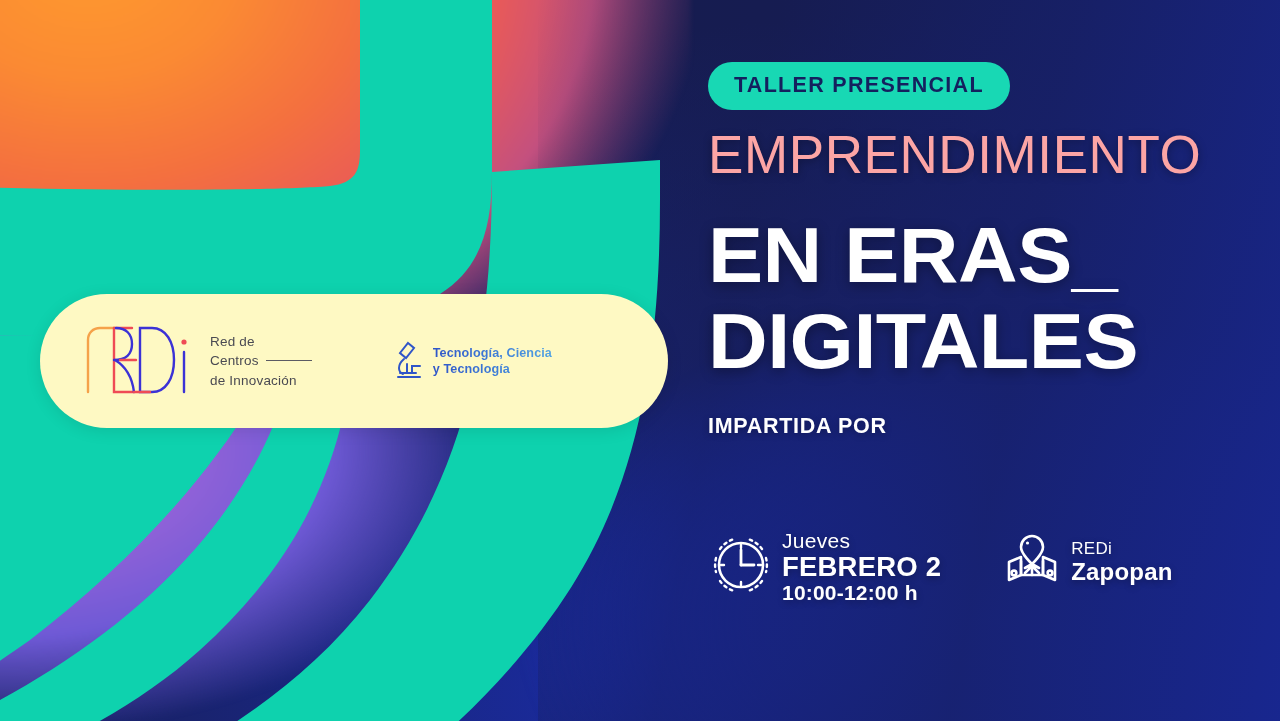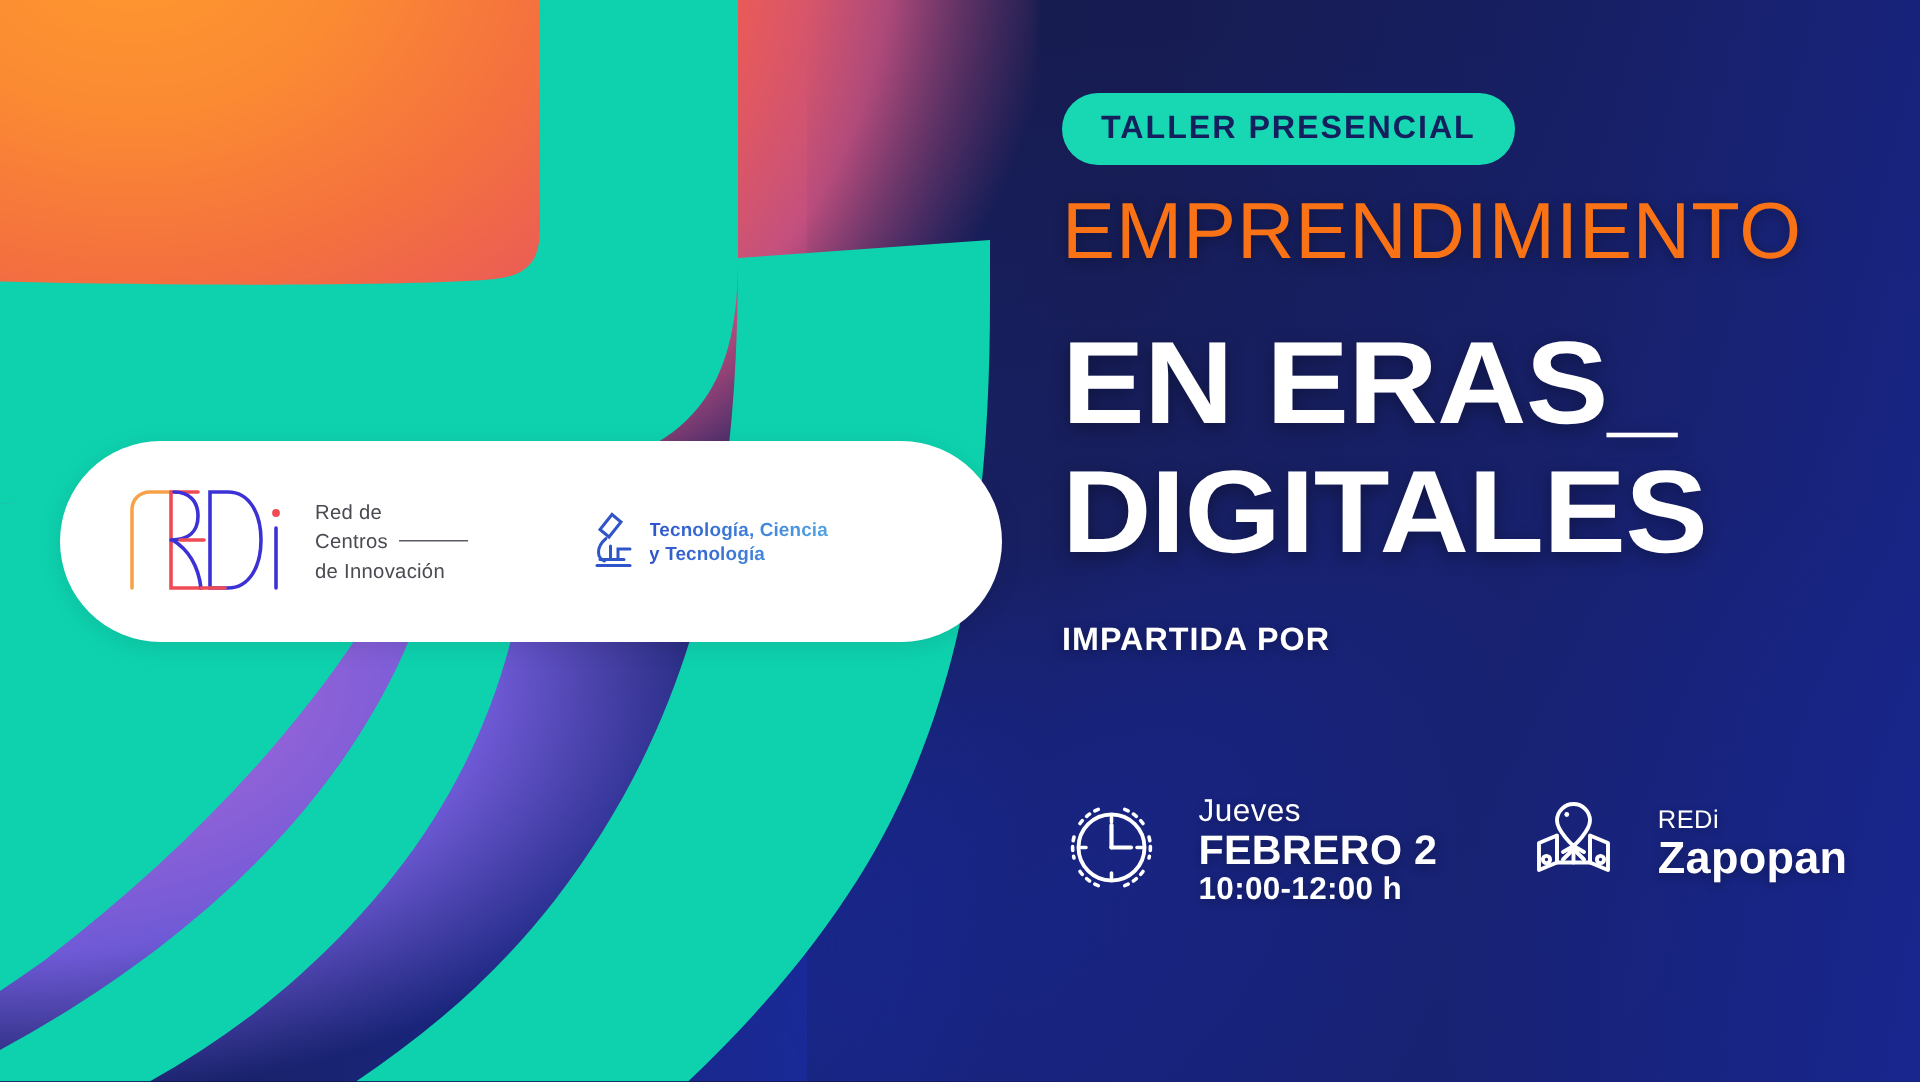--- a/index.html
+++ b/index.html
@@ -72,21 +72,21 @@
   }
   .ribbon svg { display: block; }
 
   
   .logo-pill {
     position: absolute;
     left: 40px;
     top: 294px;
     width: 628px;
     height: 134px;
-    background: #ffffff;
+    background: #fef9c3;
     border-radius: 70px;
     display: flex;
     align-items: center;
     box-sizing: border-box;
     padding: 0 34px 0 44px;
     box-shadow: 0 3px 16px rgba(0,0,0,0.10);
   }
   .logo-group {
     display: flex;
     align-items: center;
@@ -160,21 +160,21 @@
     letter-spacing: 1.3px;
     padding: 11px 26px 12px;
     border-radius: 26px;
     display: inline-block;
     white-space: nowrap;
   }
   .title-light {
     position: absolute;
     top: 128px;
     left: 0;
-    color: #f97316;
+    color: #fca5a5;
     font-size: 53px;
     font-weight: normal;
     letter-spacing: .6px;
     line-height: 1;
     white-space: nowrap;
     text-shadow: 0 2px 9px rgba(0,0,0,0.34);
   }
   .title-bold {
     position: absolute;
     left: 0;
@@ -219,21 +219,21 @@
     position: absolute;
     top: 530px;
     left: 0;
     display: flex;
     align-items: flex-start;
   }
   .info-block { display: flex; align-items: center; }
   .info-block.loc { margin-left: 60px; }
   .info-icon { flex: 0 0 auto; }
   .info-text {
-    margin-left: 25px;
+    margin-left: 8px;
     color: #ffffff;
     line-height: 1.04;
     text-shadow: 0 2px 7px rgba(0,0,0,0.3);
   }
   .info-top {
     font-size: 21px;
     font-weight: normal;
     letter-spacing: .3px;
     white-space: nowrap;
   }
@@ -244,21 +244,21 @@
     white-space: nowrap;
     margin: 1px 0;
   }
   .info-bot {
     font-size: 21px;
     font-weight: bold;
     letter-spacing: .2px;
     white-space: nowrap;
   }
   .loc .info-top { font-size: 17px; }
-  .loc .info-mid { font-size: 30px; margin-top: 2px; }
+  .loc .info-mid { font-size: 24px; margin-top: 2px; }
 </style>
 </head>
 <body>
 
 <div id="poster">
 
   <div class="bg-base"></div>
   <div class="bg-warm"></div>
   <div class="bg-purple"></div>
   <div class="bg-blue-glow"></div>

